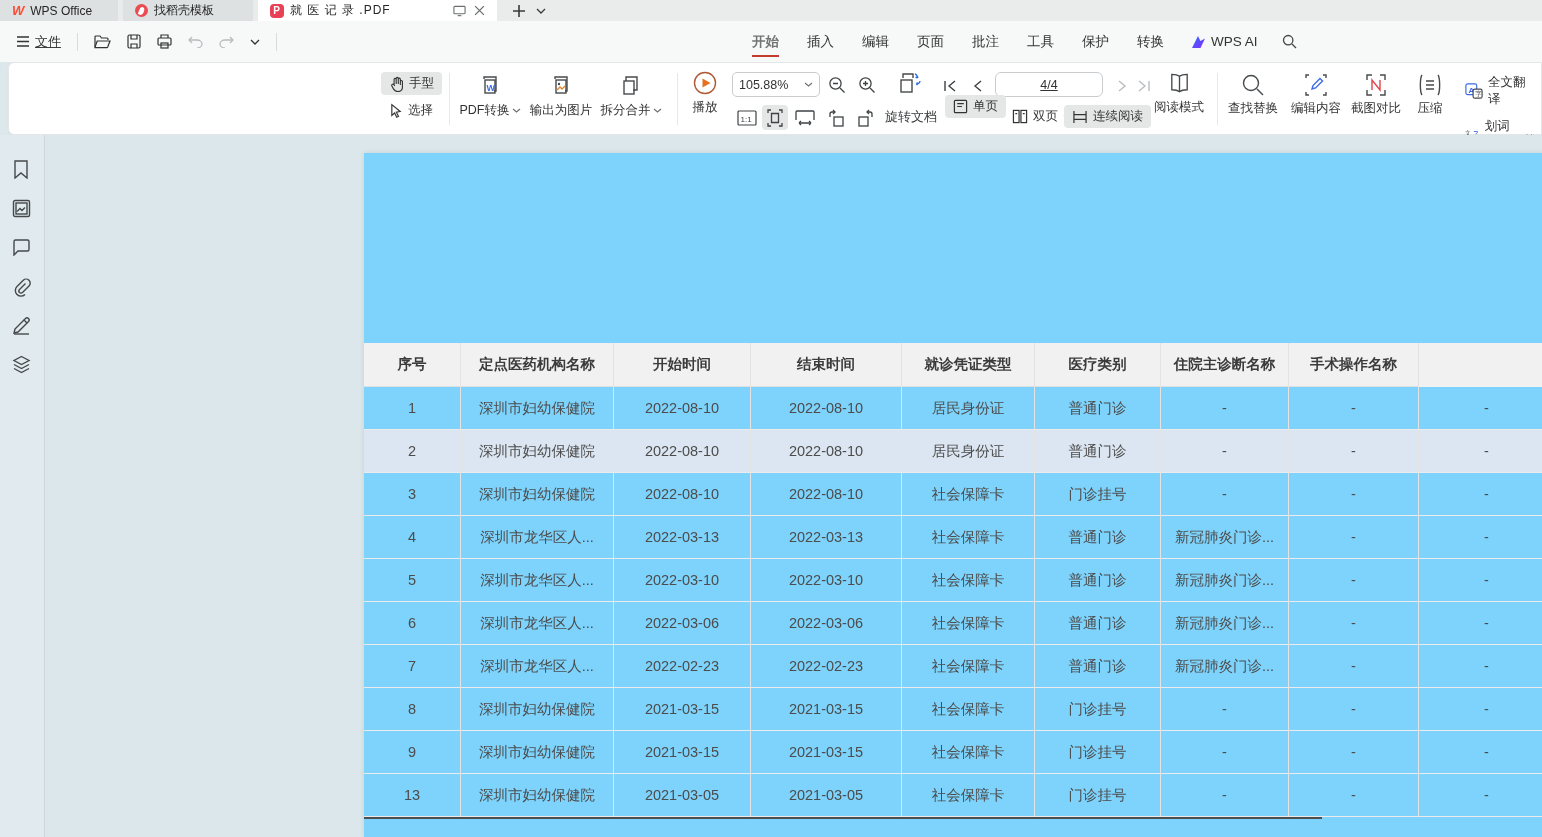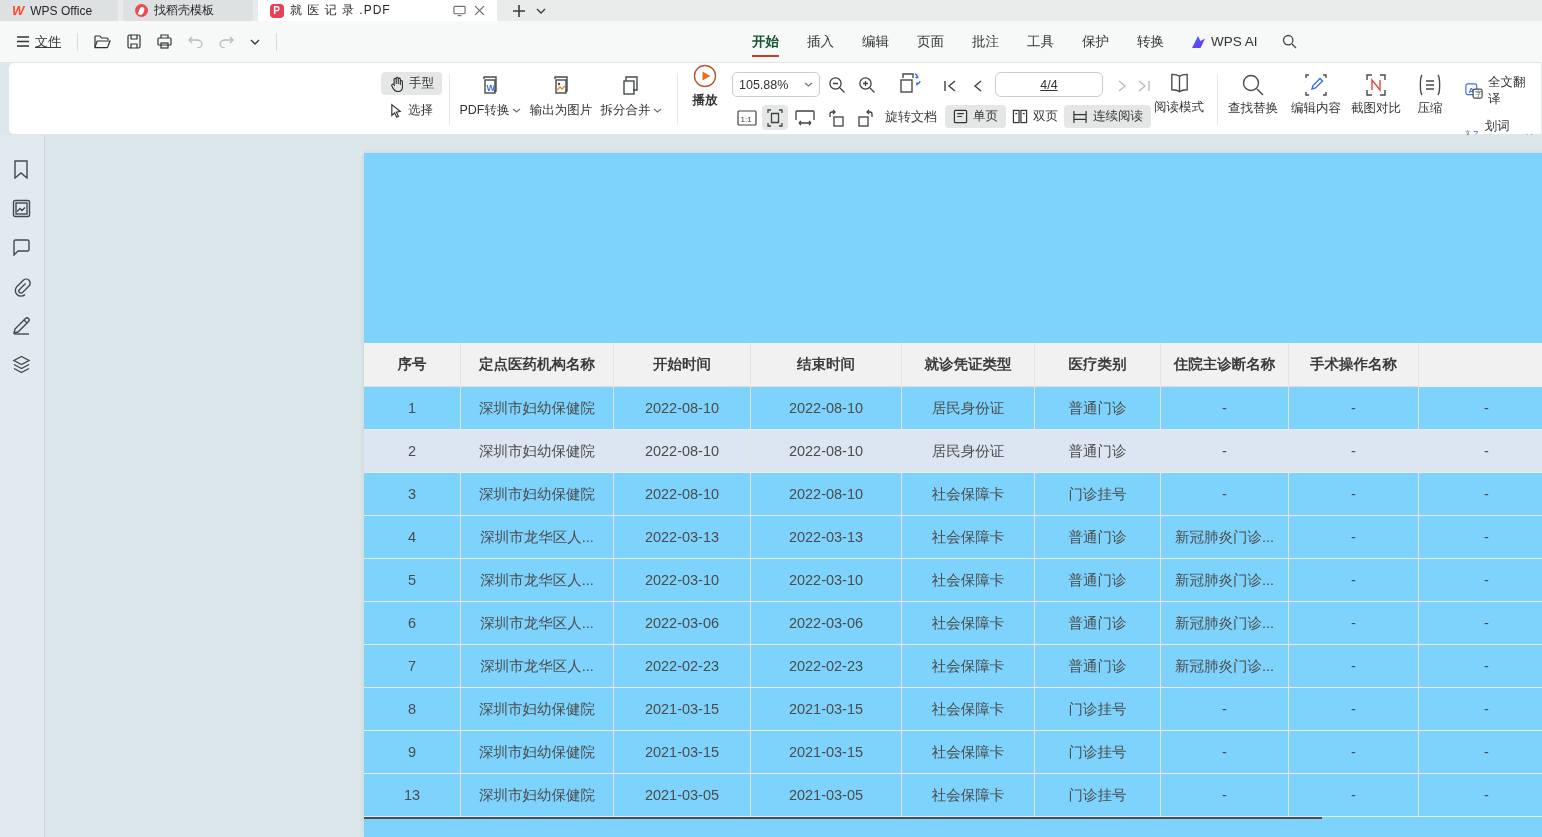--- a/index.html
+++ b/index.html
@@ -36,21 +36,21 @@
     background:#f7f8f8; display:flex; align-items:center; }
   .mb-left { display:flex; align-items:center; gap:4px; padding-left:10px; color:#3c3f41;text-decoration:underline; }
   .mb-btn { display:flex; align-items:center; gap:5px; padding:4px 6px; border-radius:4px;
     font-size:13px; color:#333; }
   .mb-btn.disabled { color:#b7bbbd; }
   .vsep-s { width:1px; height:18px; background:#d8dbdc; margin:0 6px; }
   .mb-menus { position:absolute; left:738px; top:0; height:41px; display:flex;
     align-items:center; gap:0; }
   .menu-item { font-size:13.5px; color:#333; padding:0 14px; height:41px;
     line-height:41px; position:relative; cursor:default; }
-  .menu-item.active { color:#14532d; font-weight:700; }
+  .menu-item.active { color:#737373; font-weight:700; }
   .menu-item.active::after { content:""; position:absolute; left:14px; right:14px;
     bottom:5px; height:2px; background:#c43b30; }
   .wps-ai { display:flex; align-items:center; gap:5px; font-size:13.5px; color:#333;
     padding:0 12px; }
   .mb-search { padding:0 12px; color:#444; }
 
   
   .ribbon { position:absolute; left:8px; top:62px; width:1534px; height:73px;
     background:#fff; border:1px solid #e3e5e6; border-radius:6px 0 0 6px;
     box-shadow:0 1px 2px rgba(0,0,0,.04); }
@@ -273,21 +273,21 @@
     <span class="lbl">
         <span>拆分合并</span>
         <svg class="chev" width="9" height="5" viewBox="0 0 9 5" fill="none" stroke="currentColor" stroke-width="1.2">
           <path d="M1 1l3.5 3L8 1"></path>
         </svg>
       </span>
   </div>
 
   <div class="vsep" style="left:668px;"></div>
 
-  <div class="rb col2" style="left:676px; top:0; width:40px;font-weight:bold;">
+  <div class="rb col2" style="left:676px; top:7px; width:40px;">
     <svg width="26" height="26" viewBox="0 0 26 26" fill="none">
         <circle cx="13" cy="13" r="10.5" stroke="#b05a35" stroke-width="1.4"></circle>
         <path d="M10.5 8.5l8 4.5-8 4.5z" fill="#e8711f"></path>
       </svg>
     <span class="lbl">
         <span>播放</span>
       </span>
   </div>
 
   <div class="rb" style="left:723px; top:9px;">
@@ -370,21 +370,21 @@
     <svg width="10" height="12" viewBox="0 0 10 12" fill="none" stroke="currentColor" stroke-width="1.4">
         <path d="M2 1l6 5-6 5"></path>
       </svg>
   </div>
   <div class="rb icobtn disabled" style="left:1122px; top:10px;">
     <svg width="14" height="12" viewBox="0 0 14 12" fill="none" stroke="currentColor" stroke-width="1.4">
         <path d="M12 1v10M2 1l6 5-6 5"></path>
       </svg>
   </div>
 
-  <div class="rb pillbtn sel" style="left:936px; top:42px;">
+  <div class="rb pillbtn sel" style="left:936px; top:32px;">
     <svg width="15" height="15" viewBox="0 0 16 16" fill="none" stroke="currentColor" stroke-width="1.3">
         <rect x="1.5" y="1.5" width="13" height="13" rx="1"></rect>
         <path d="M4.5 5h7M4.5 8h5"></path>
       </svg>
     <span>单页</span>
   </div>
   <div class="rb pillbtn" style="left:995px; top:42px;">
     <svg width="16" height="15" viewBox="0 0 17 16" fill="none" stroke="currentColor" stroke-width="1.3">
         <rect x="1.5" y="1.5" width="6" height="13"></rect>
         <rect x="9.5" y="1.5" width="6" height="13"></rect>

